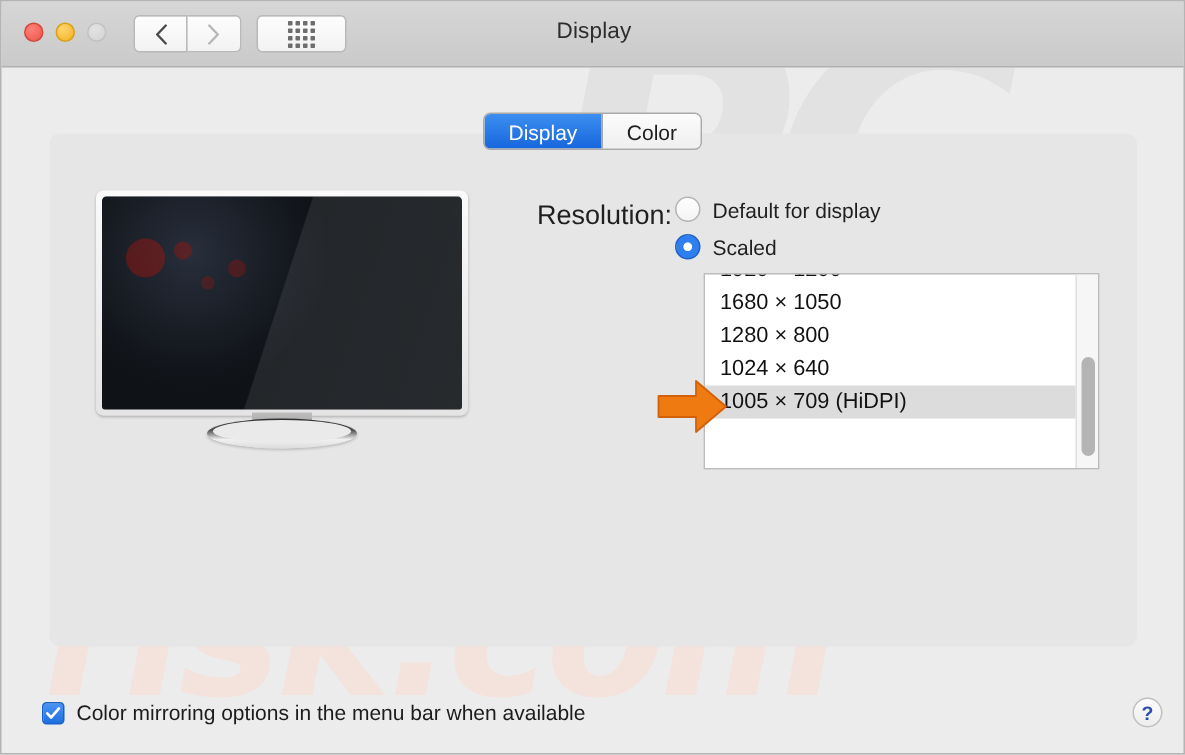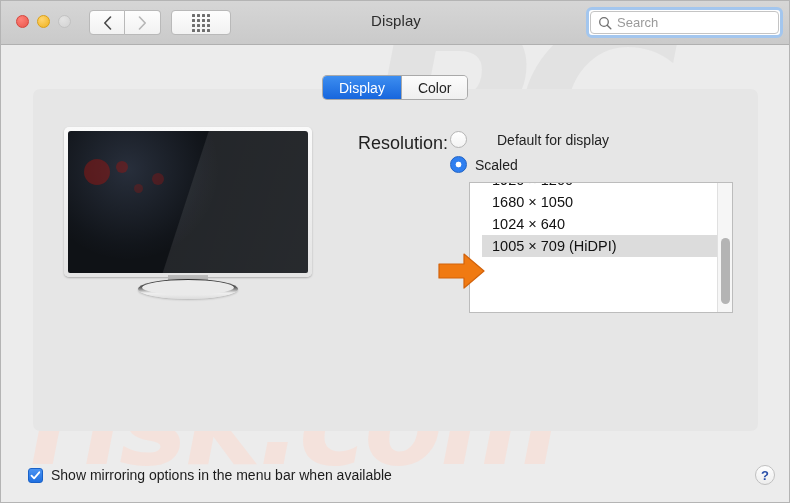--- a/index.html
+++ b/index.html
@@ -269,21 +269,21 @@
     font-size: 18px;
     color: #1f1f1f;
     z-index: 5;
   }
   .radio-row {
     position: absolute;
     display: flex;
     align-items: center;
     z-index: 5;
   }
-  .r-default { left: 449px; top: 130px; gap: 22px; }
+  .r-default { left: 449px; top: 130px; }
   .r-scaled  { left: 449px; top: 155px; }
   .radio {
     width: 17px; height: 17px;
     border-radius: 50%;
     background: linear-gradient(to bottom, #ffffff, #f3f3f3);
     border: 1px solid #b5b5b5;
     box-sizing: border-box;
     flex: none;
   }
   .radio.on {
@@ -303,21 +303,21 @@
     left: 468px; top: 181px;
     width: 264px; height: 131px;
     background: #ffffff;
     border: 1px solid #bcbcbc;
     box-sizing: border-box;
     overflow: hidden;
     z-index: 5;
   }
   .reslist-scroller {
     position: absolute;
-    left: 12px; top: -14px;
+    left: 0; top: -14px;
     width: 300px;
   }
   .res-item {
     height: 22px;
     line-height: 22px;
     padding-left: 10px;
     font-size: 14.5px;
     color: #111;
     white-space: nowrap;
     box-sizing: border-box;
@@ -434,29 +434,20 @@
           <i></i>
         <i></i>
           <i></i>
           <i></i>
           <i></i>
       </span>
     </div>
 
     <div class="wtitle">Display</div>
 
-    <div class="searchwrap">
-      <div class="searchinner">
-        <svg class="search-icon" width="14" height="14" viewBox="0 0 14 14">
-          <circle cx="6" cy="6" r="4.3" fill="none" stroke="#707070" stroke-width="1.3"></circle>
-          <line x1="9.2" y1="9.2" x2="12.8" y2="12.8" stroke="#707070" stroke-width="1.4" stroke-linecap="round"></line>
-        </svg>
-        <input class="search-input" type="text" placeholder="Search" style="">
-      </div>
-    </div>
   </div>
 
   <div class="tabs">
     <div class="tab active">Display</div>
     <div class="tab">Color</div>
   </div>
 
   <div class="monitor">
     <div class="mon-bezel">
       <div class="mon-screen">
@@ -482,36 +473,37 @@
 
   <div class="radio-row r-scaled">
     <span class="radio on"></span>
     <span class="radio-label">Scaled</span>
   </div>
 
   <div class="reslist">
     <div class="reslist-scroller">
       <div class="res-item">1920 × 1200</div>
       <div class="res-item">1680 × 1050</div>
+      <div class="res-item">1280 × 800</div>
       <div class="res-item">1024 × 640</div>
       <div class="res-item selected">1005 × 709 (HiDPI)</div>
     </div>
     <div class="scrolltrack">
       <div class="scrollthumb"></div>
     </div>
   </div>
 
   <svg class="arrow" width="48" height="38" viewBox="0 0 48 38">
     <path d="M1 12 L26 12 L26 2 L46 19 L26 36 L26 26 L1 26 Z" fill="#f07a12" stroke="#d2620a" stroke-width="1.2" stroke-linejoin="round"></path>
   </svg>
 
   <div class="mirror-row">
     <span class="checkbox">
       <svg width="11" height="11" viewBox="0 0 11 11">
         <path d="M1.5 5.6 L4.1 8.3 L9.3 2.3" fill="none" stroke="#ffffff" stroke-width="1.8" stroke-linecap="round" stroke-linejoin="round"></path>
       </svg>
     </span>
-    <span class="mirror-label">Show mirroring options in the menu bar when available</span>
+    <span class="mirror-label">Color mirroring options in the menu bar when available</span>
   </div>
 
   <div class="helpbtn">?</div>
 
 </div>
 
 </body></html>

